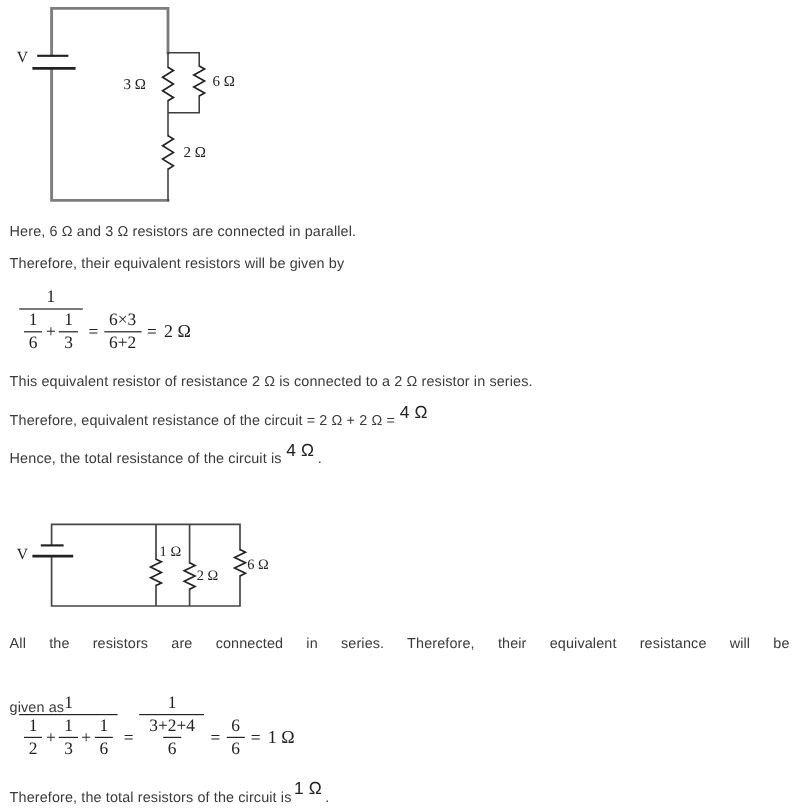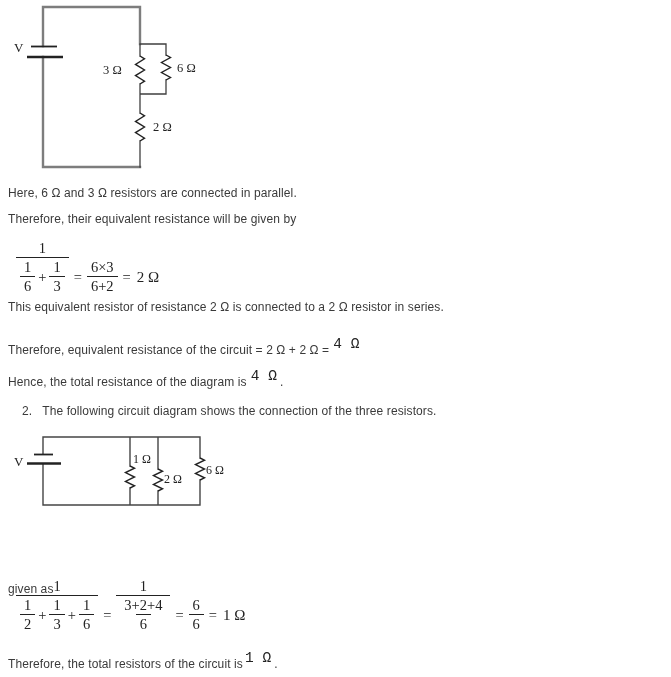--- a/index.html
+++ b/index.html
@@ -6,21 +6,21 @@
   .page{
     position:relative;width:671px;height:677px;overflow:hidden;
     font-family:"Liberation Sans",sans-serif;color:#3a3a3a;background:#ffffff;
   }
   .tline{position:absolute;font-size:12px;white-space:nowrap;letter-spacing:0.1px;}
   .justify{
     white-space:normal;width:650px;line-height:26px;
     text-align:justify;text-align-last:justify;
   }
   .sup{
-    font-family:Liberation Mono, monospace;font-size:14.5px;color:#222;
+    font-family:Liberation Sans, sans-serif;font-size:14.5px;color:#222;
     position:relative;top:-6px;margin-left:4px;margin-top:8px;
   }
   .sup.tight{margin-left:2px;}
   .base-dot{margin-left:3px;}
   .item-num{margin-right:10px;}
   .equation{
     position:absolute;display:flex;align-items:center;
     font-family:"Liberation Serif",serif;font-size:14.5px;color:#222;
   }
   .frac{display:inline-flex;flex-direction:column;align-items:center;text-align:center;}
@@ -52,21 +52,21 @@
     <path d="M166,55 l4.5,2.5 l-9,5 l9,5 l-9,5 l9,5 l-4.5,2.5" fill="none" stroke="#222" stroke-width="1.4" stroke-linejoin="miter"></path>
     <path d="M140,113 l4.5,2.8 l-9,5.6 l9,5.6 l-9,5.6 l9,5.6 l-4.5,2.8" fill="none" stroke="#222" stroke-width="1.4" stroke-linejoin="miter"></path>
     <text x="14" y="52" font-size="13">V</text>
     <text x="103" y="74" font-size="12.5">3 Ω</text>
     <text x="177" y="72" font-size="12.5">6 Ω</text>
     <text x="153" y="131" font-size="12.5">2 Ω</text>
   </svg>
 
   <div class="tline" style="left:8px;top:186px">Here, 6 Ω and 3 Ω resistors are connected in parallel.</div>
 
-  <div class="tline" style="left:8px;top:212px">Therefore, their equivalent resistance will be given by</div>
+  <div class="tline" style="left:8px;top:212px">Therefore, their equivalent resistors will be given by</div>
 
   <div class="equation" style="left:16px;top:240px">
     <span class="frac shift">
       <span class="num">1</span>
       <span class="den denrow">
         <span class="frac">
           <span class="num">1</span>
           <span class="den">6</span>
         </span>
         <span class="opx">+</span>
@@ -78,51 +78,49 @@
     </span>
     <span class="op">=</span>
     <span class="frac">
       <span class="num">6×3</span>
       <span class="den">6+2</span>
     </span>
     <span class="op">=</span>
     <span class="result">2 Ω</span>
   </div>
 
-  <div class="tline" style="left:8px;top:300px">This equivalent resistor of resistance 2 Ω is connected to a 2 Ω resistor in series.</div>
+  <div class="tline" style="left:8px;top:311px">This equivalent resistor of resistance 2 Ω is connected to a 2 Ω resistor in series.</div>
 
   <div class="tline" style="left:8px;top:342px">
     <span>Therefore, equivalent resistance of the circuit = 2 Ω + 2 Ω =</span><span class="sup">4 Ω</span>
   </div>
 
   <div class="tline" style="left:8px;top:374px">
-    <span>Hence, the total resistance of the diagram is</span><span class="sup">4 Ω</span><span class="base-dot">.</span>
+    <span>Hence, the total resistance of the circuit is</span><span class="sup">4 Ω</span><span class="base-dot">.</span>
   </div>
 
-  <div class="tline" style="left:22px;top:404px">
-    <span class="item-num">2.</span><span>The following circuit diagram shows the connection of the three resistors.</span>
-  </div>
 
   <svg style="left:0;top:425px" width="260" height="95" viewBox="0 0 260 95">
     <g>
       <path d="M43,12 H200 M43,12 V29 M43,39 V80 M43,80 H200 M130,12 V41 M130,63 V80 M158,12 V44 M158,66 V80 M200,12 V33 M200,55 V80" fill="none" stroke="#454545" stroke-width="1.4" stroke-linecap="square"></path>
     </g>
     <g>
       <path d="M34,29.5 H53" stroke="#222" stroke-width="1.8" fill="none"></path>
       <path d="M27,38.5 H61" stroke="#222" stroke-width="2.3" fill="none"></path>
     </g>
     <path d="M130,41 l4.5,2.2 l-9,4.4 l9,4.4 l-9,4.4 l9,4.4 l-4.5,2.2" fill="none" stroke="#222" stroke-width="1.4" stroke-linejoin="miter"></path>
     <path d="M158,44 l4.5,2.2 l-9,4.4 l9,4.4 l-9,4.4 l9,4.4 l-4.5,2.2" fill="none" stroke="#222" stroke-width="1.4" stroke-linejoin="miter"></path>
     <path d="M200,33 l4.5,2.2 l-9,4.4 l9,4.4 l-9,4.4 l9,4.4 l-4.5,2.2" fill="none" stroke="#222" stroke-width="1.4" stroke-linejoin="miter"></path>
     <text x="14" y="41" font-size="13">V</text>
     <text x="133" y="38" font-size="12">1 Ω</text>
     <text x="164" y="58" font-size="12">2 Ω</text>
     <text x="206" y="49" font-size="12">6 Ω</text>
   </svg>
 
+  <div class="tline justify" style="left:8px;top:523px">All the resistors are connected in series. Therefore, their equivalent resistance will be</div>
 
   <div class="tline" style="left:8px;top:582px">given as</div>
 
   <div class="equation" style="left:16px;top:578px">
     <span class="frac shift">
       <span class="num">1</span>
       <span class="den denrow">
         <span class="frac">
           <span class="num">1</span>
           <span class="den">2</span>

